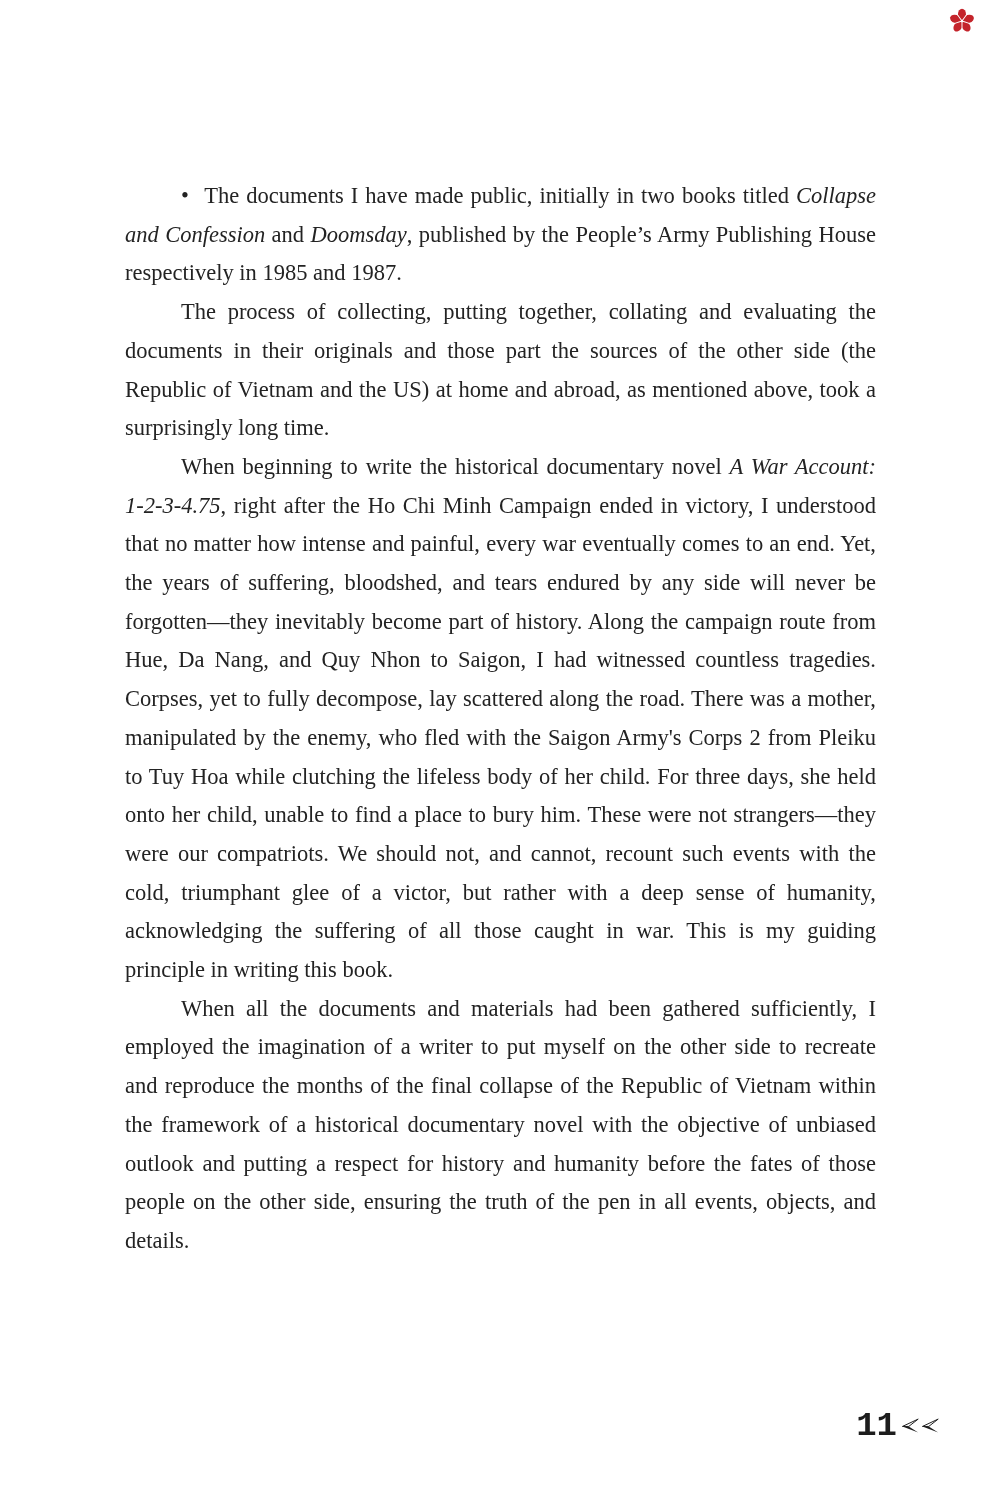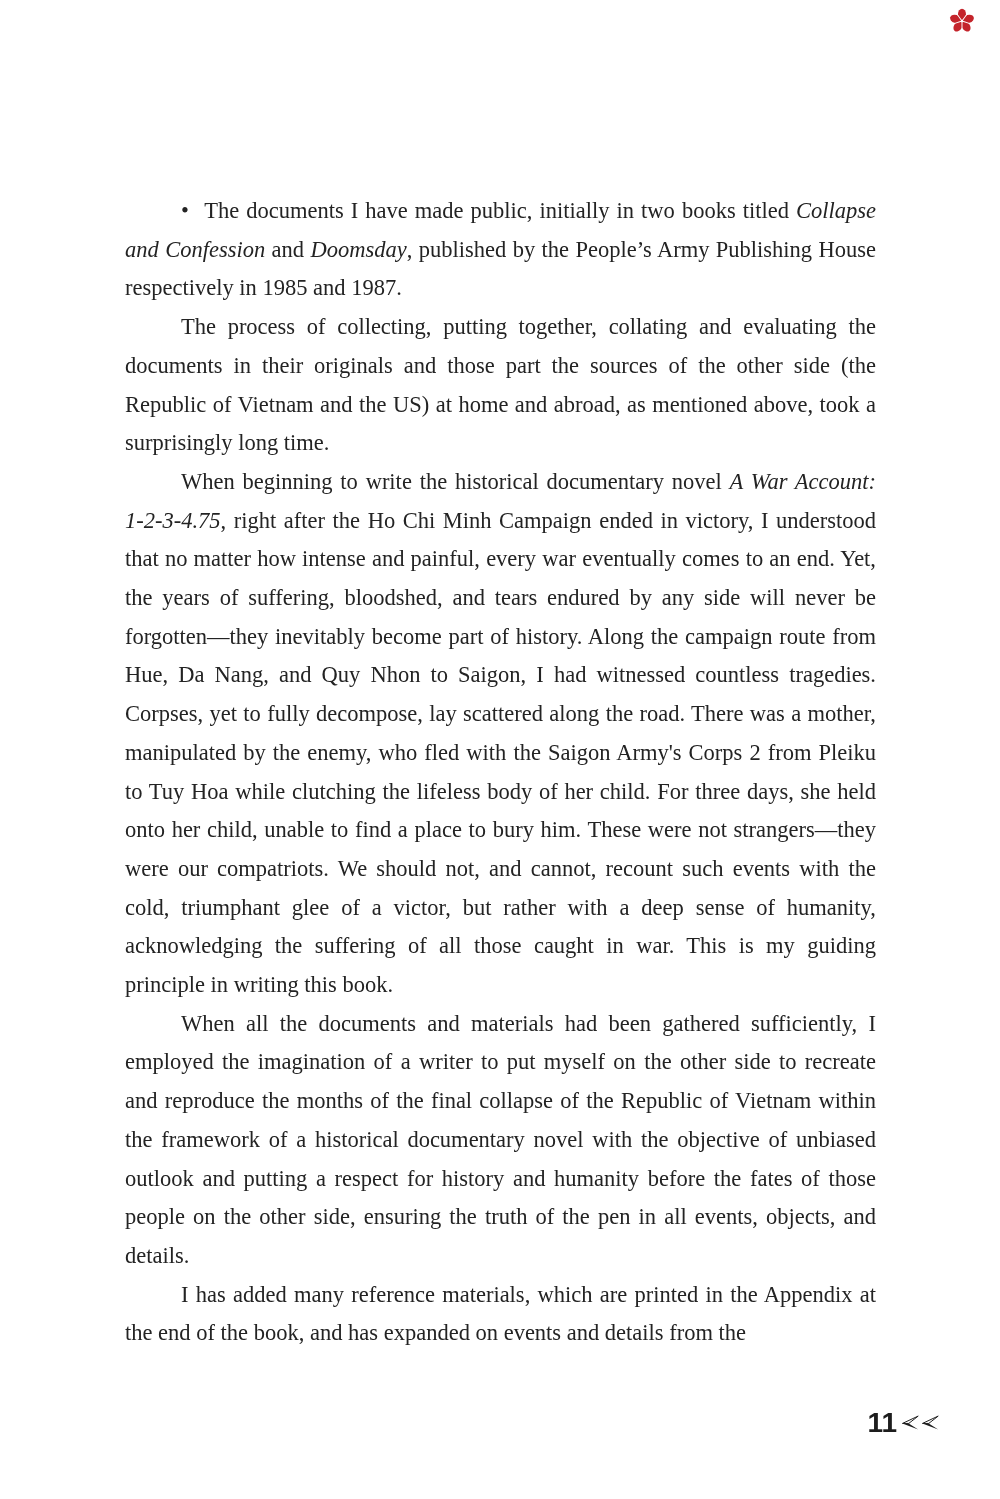--- a/index.html
+++ b/index.html
@@ -15,21 +15,21 @@
   .flower {
     position: absolute;
     top: 8px;
     right: 25px;
     width: 26px;
     height: 26px;
   }
   .text-block {
     position: absolute;
     left: 125px;
-    top: 192px;
+    top: 177px;
     width: 751px;
     font-size: 22.5px;
     line-height: 38.7px;
     color: #232323;
     text-align: justify;
   }
   .text-block p {
     margin: 0;
     padding: 0;
     text-indent: 56px;
@@ -38,23 +38,23 @@
   .text-block .bullet { letter-spacing: 2px; }
   .footer {
     position: absolute;
     top: 1407px;
     right: 60px;
     display: flex;
     align-items: center;
     gap: 2px;
   }
   .page-number {
-    font-family: Liberation Sans, sans-serif;
+    font-family: Liberation Mono, monospace;
     font-weight: bold;
-    font-size: 28px;
+    font-size: 34px;
     color: #1d1d1d;
     margin-right: 3px;
   }
   .nav-arrow { width: 18px; height: 16px; }
 </style>
 </head>
 <body>
 
 <div class="page">
 
@@ -75,21 +75,20 @@
         <line x1="12" y1="12" x2="12" y2="3.5" transform="rotate(324 12 12)"></line>
       </g>
     </g>
   </svg>
 
   <div class="text-block">
       <p><span class="bullet">• </span><span>The documents I have made public, initially in two books titled </span><span class="italic">Collapse and Confession</span><span> and </span><span class="italic">Doomsday</span><span>, published by the People’s Army Publishing House respectively in 1985 and 1987.</span></p>
       <p><span>The process of collecting, putting together, collating and evaluating the documents in their originals and those part the sources of the other side (the Republic of Vietnam and the US) at home and abroad, as mentioned above, took a surprisingly long time.</span></p>
       <p><span>When beginning to write the historical documentary novel </span><span class="italic">A War Account: 1-2-3-4.75</span><span>, right after the Ho Chi Minh Campaign ended in victory, I understood that no matter how intense and painful, every war eventually comes to an end. Yet, the years of suffering, bloodshed, and tears endured by any side will never be forgotten—they inevitably become part of history. Along the campaign route from Hue, Da Nang, and Quy Nhon to Saigon, I had witnessed countless tragedies. Corpses, yet to fully decompose, lay scattered along the road. There was a mother, manipulated by the enemy, who fled with the Saigon Army's Corps 2 from Pleiku to Tuy Hoa while clutching the lifeless body of her child. For three days, she held onto her child, unable to find a place to bury him. These were not strangers—they were our compatriots. We should not, and cannot, recount such events with the cold, triumphant glee of a victor, but rather with a deep sense of humanity, acknowledging the suffering of all those caught in war. This is my guiding principle in writing this book.</span></p>
       <p><span>When all the documents and materials had been gathered sufficiently, I employed the imagination of a writer to put myself on the other side to recreate and reproduce the months of the final collapse of the Republic of Vietnam within the framework of a historical documentary novel with the objective of unbiased outlook and putting a respect for history and humanity before the fates of those people on the other side, ensuring the truth of the pen in all events, objects, and details.</span></p>
-      <p><span>I has added many reference materials, which are printed in the Appendix at the end of the book, and has expanded on events and details from the</span></p>
     </div>
 
   <div class="footer">
     <span class="page-number">11</span>
     <svg class="nav-arrow" viewBox="0 0 20 17" aria-hidden="true">
       <polygon points="0.5,9 18,0.8 7.5,9" fill="#ffffff" stroke="#1d1d1d" stroke-width="1.1"></polygon>
       <polygon points="0.5,9 18,15.8 7.5,9" fill="#1d1d1d"></polygon>
     </svg>
     <svg class="nav-arrow" viewBox="0 0 20 17" aria-hidden="true">
       <polygon points="0.5,9 18,0.8 7.5,9" fill="#ffffff" stroke="#1d1d1d" stroke-width="1.1"></polygon>

